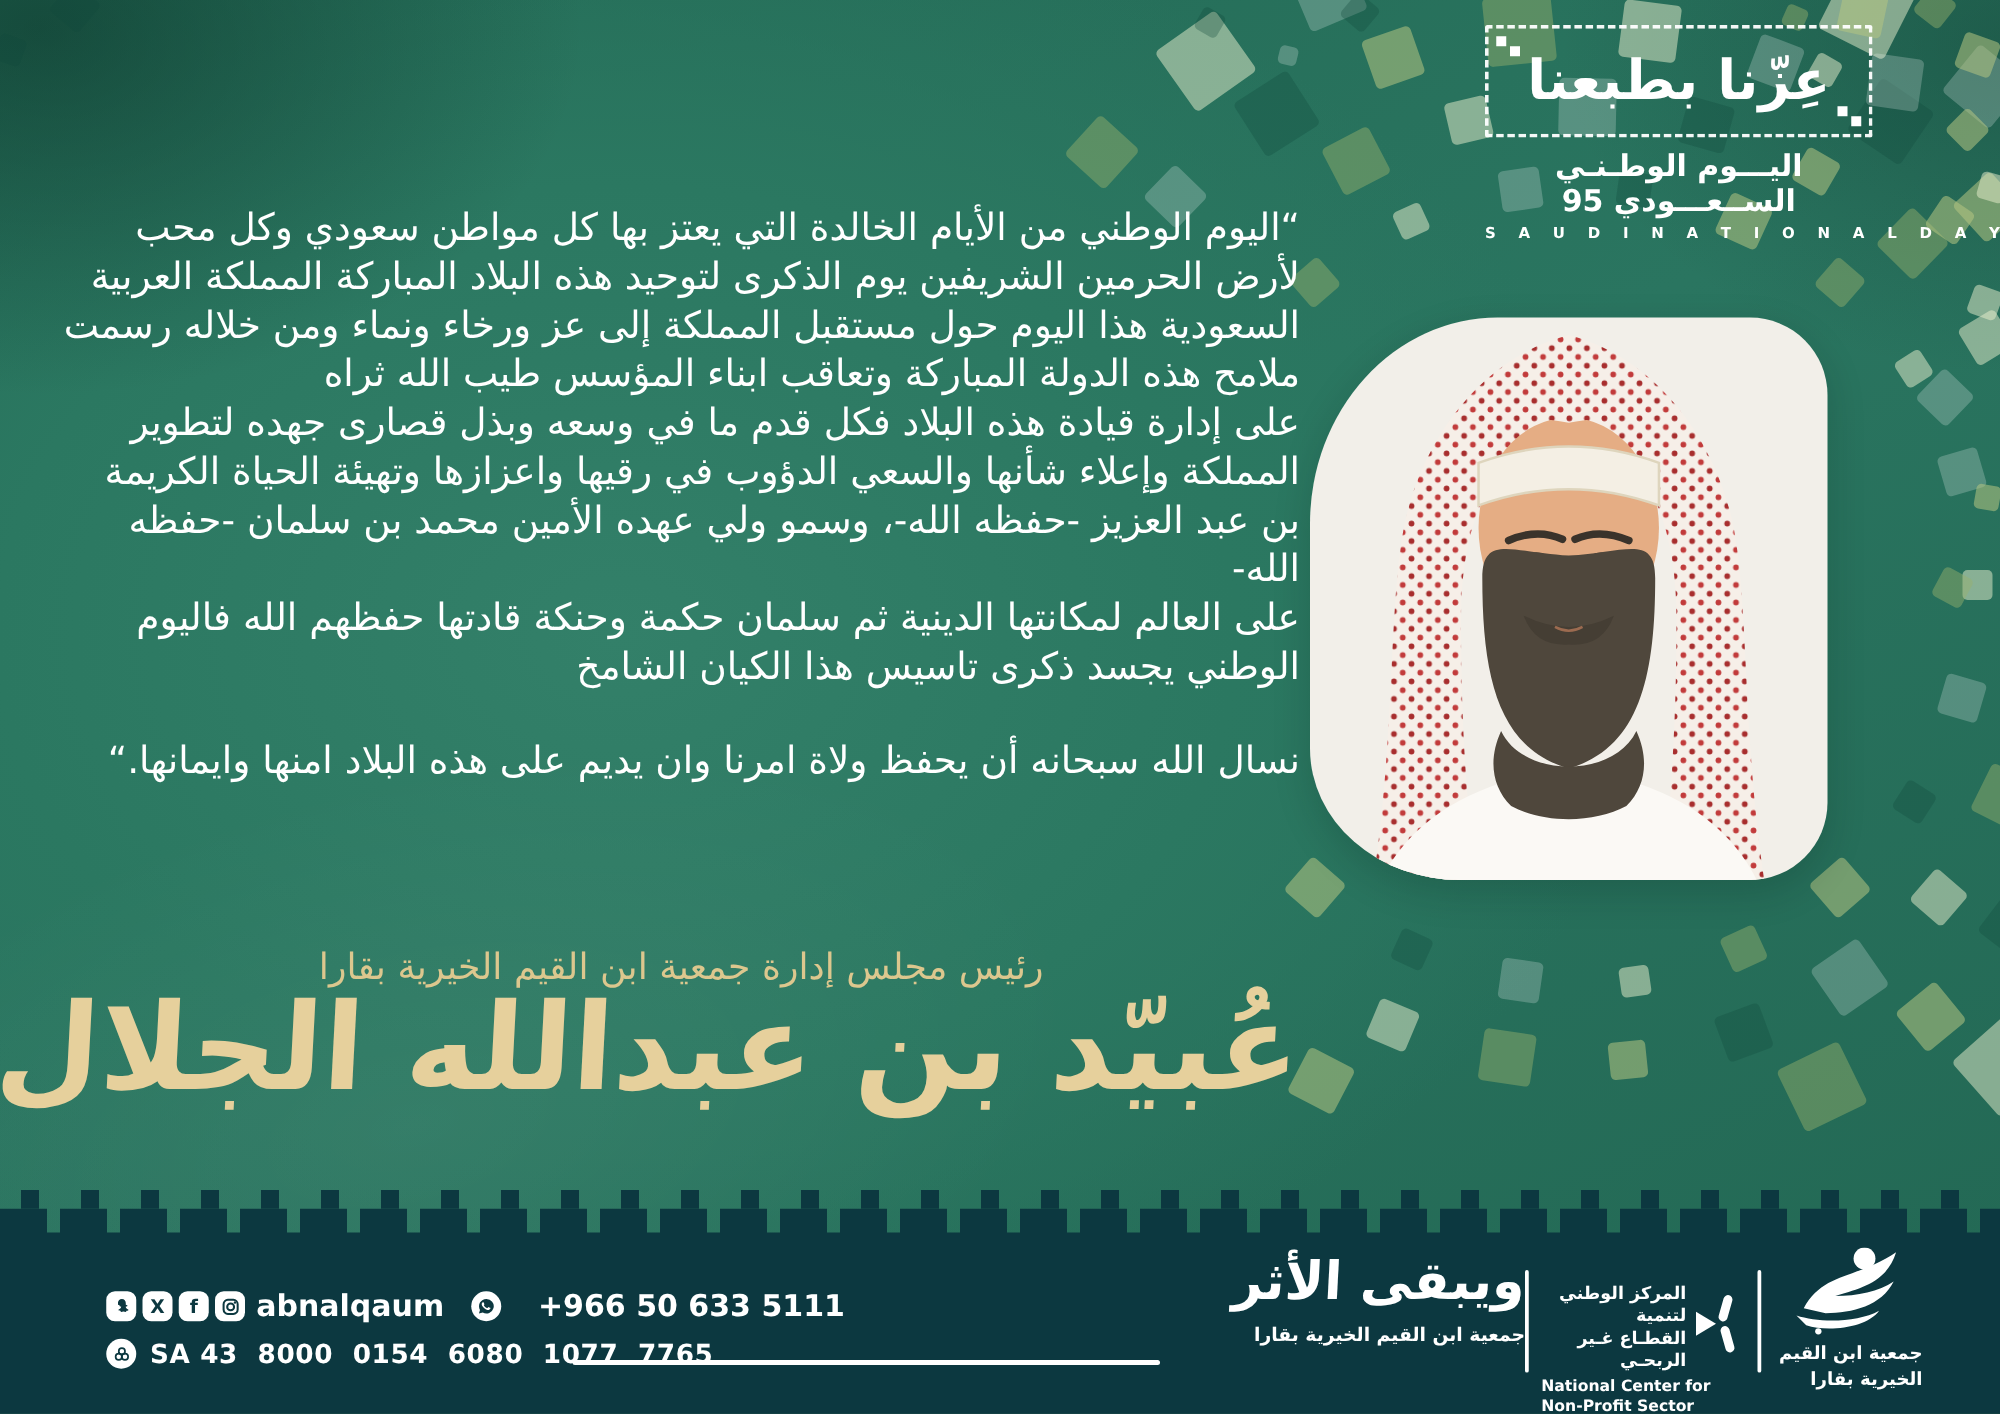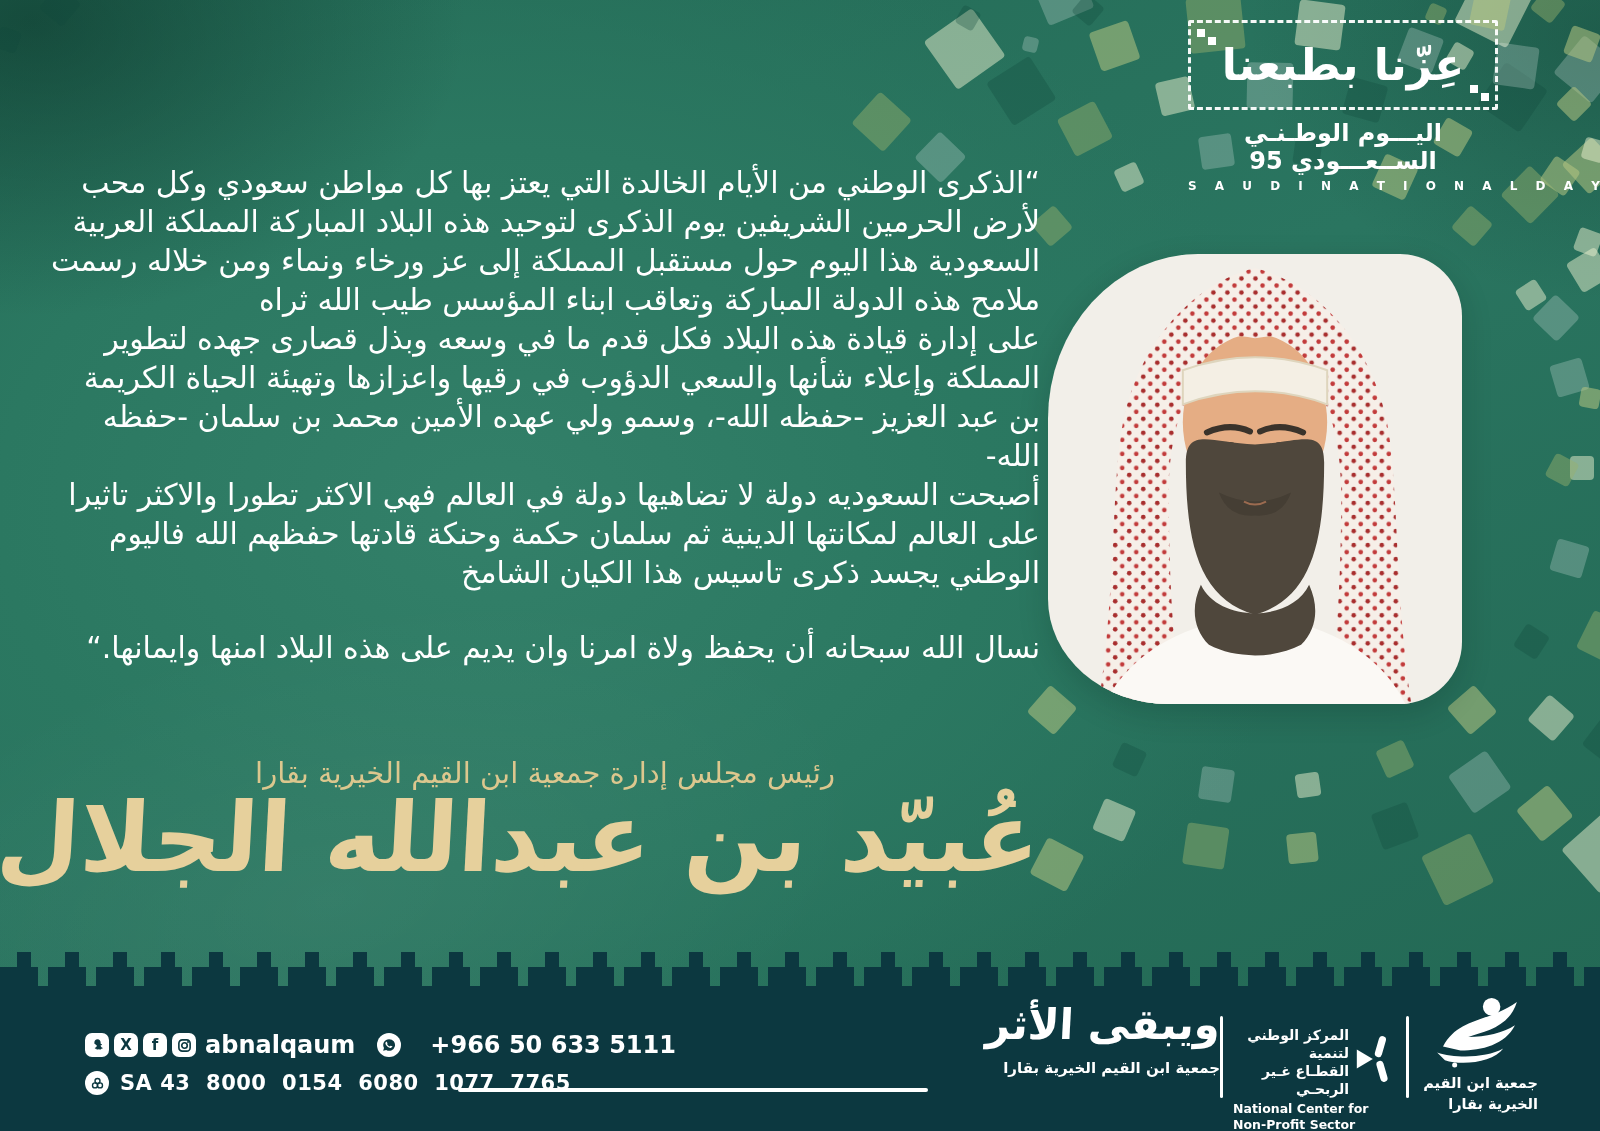--- a/index.html
+++ b/index.html
@@ -207,28 +207,27 @@
       <path d="M137,208 C137,172 162,188 206,190 C250,188 275,172 275,208
                C275,288 262,344 206,360 C150,344 137,288 137,208 Z" fill="#4f473c"></path>
       <path d="M152,330 C170,368 242,368 260,330 C270,352 268,374 252,390
                C226,404 186,404 160,390 C144,374 142,352 152,330 Z" fill="#4f473c"></path>
       <path d="M170,238 Q206,256 242,238 Q233,263 206,261 Q179,263 170,238 Z" fill="#453e34"></path>
       <path d="M195,247 Q206,253 217,247" stroke="#9c6b50" stroke-width="2" fill="none"></path>
     </svg>
   </div>
 
   <div class="statement">
-    <div>“الذكرى الوطني من الأيام الخالدة التي يعتز بها كل مواطن سعودي وكل محب</div>
+    <div>“اليوم الوطني من الأيام الخالدة التي يعتز بها كل مواطن سعودي وكل محب</div>
     <div>لأرض الحرمين الشريفين يوم الذكرى لتوحيد هذه البلاد المباركة المملكة العربية</div>
     <div>السعودية هذا اليوم حول مستقبل المملكة إلى عز ورخاء ونماء ومن خلاله رسمت</div>
     <div>ملامح هذه الدولة المباركة وتعاقب ابناء المؤسس طيب الله ثراه</div>
     <div>على إدارة قيادة هذه البلاد فكل قدم ما في وسعه وبذل قصارى جهده لتطوير</div>
     <div>المملكة وإعلاء شأنها والسعي الدؤوب في رقيها واعزازها وتهيئة الحياة الكريمة</div>
     <div>بن عبد العزيز -حفظه الله-، وسمو ولي عهده الأمين محمد بن سلمان -حفظه الله-</div>
-    <div>أصبحت السعوديه دولة لا تضاهيها دولة في العالم فهي الاكثر تطورا والاكثر تاثيرا</div>
     <div>على العالم لمكانتها الدينية ثم سلمان حكمة وحنكة قادتها حفظهم الله فاليوم</div>
     <div>الوطني يجسد ذكرى تاسيس هذا الكيان الشامخ</div>
     <div class="closing">نسال الله سبحانه أن يحفظ ولاة امرنا وان يديم على هذه البلاد امنها وايمانها.“</div>
   </div>
 
   <div class="sig-title">رئيس مجلس إدارة جمعية ابن القيم الخيرية بقارا</div>
   <div class="sig-name">عُبيّد بن عبدالله الجلال</div>
 
   <div class="crenel"></div>
   <div class="footerbar"></div>

